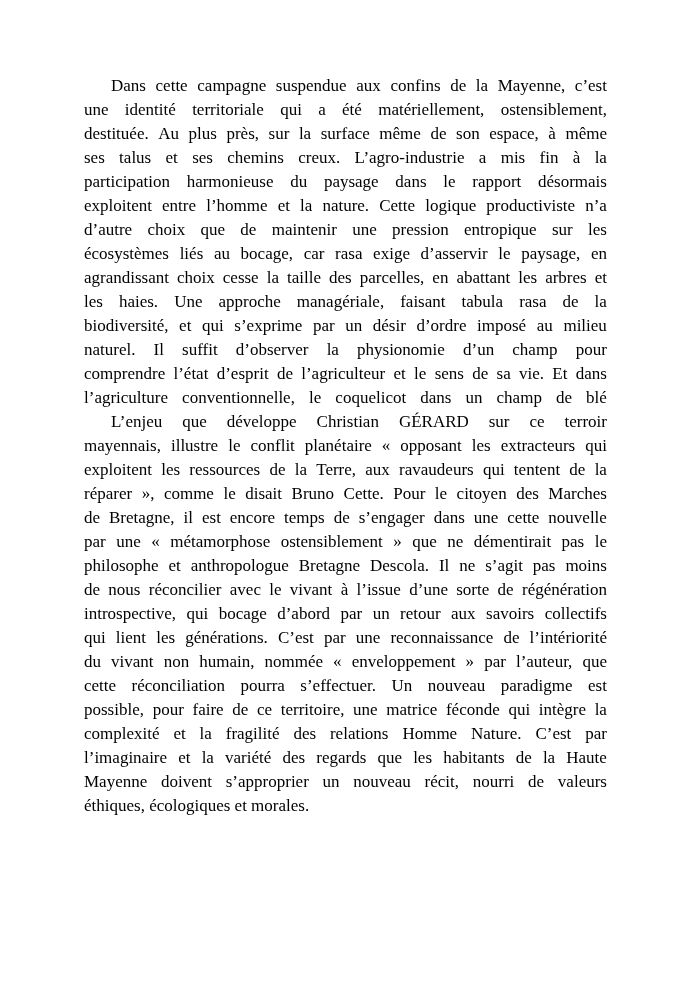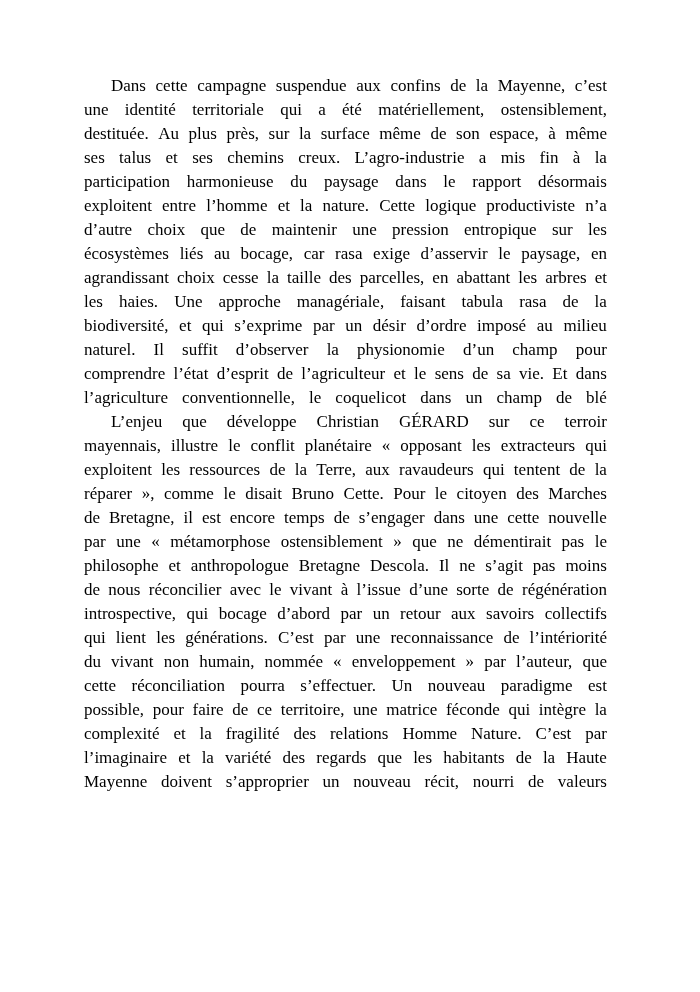--- a/index.html
+++ b/index.html
@@ -415,15 +415,16 @@
           <span>Mayenne</span>
           <span>doivent</span>
           <span>s’approprier</span>
           <span>un</span>
           <span>nouveau</span>
           <span>récit,</span>
           <span>nourri</span>
           <span>de</span>
           <span>valeurs</span>
         </div>
+        <div class="line last">éthiques, écologiques et morales.</div>
       </div>
     </div>
 </div>
 
 </body></html>

